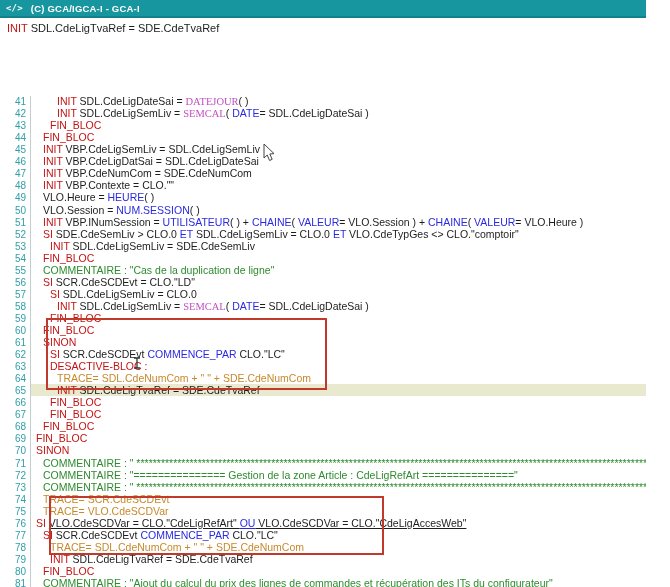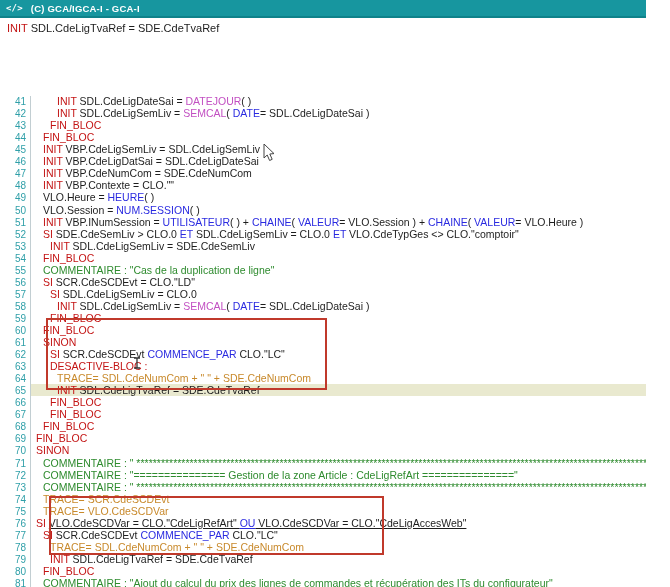--- a/index.html
+++ b/index.html
@@ -23,21 +23,21 @@
   }
   .code-line{display:flex;height:12.05px;align-items:baseline;}
   .line-num{
     width:26px;min-width:26px;text-align:right;padding-right:4px;
     color:var(--c-num);border-right:1px solid #c2ced2;font-size:10px;
   }
   .line-content{flex:1;overflow:hidden;}
   .hl .line-content{background:var(--c-hl);}
   .seg-r{color:var(--c-r);}
   .seg-b{color:var(--c-b);}
-  .seg-m{color:var(--c-m);}
+  .seg-m{color:var(--c-m);font-family:Liberation Serif, serif;}
   .seg-g{color:var(--c-g);}
   .seg-o{color:var(--c-o);}
   .seg-t{color:var(--c-t);}
   .seg-u{text-decoration:underline;}
   .ann-rect{position:absolute;border:2px solid var(--c-ann);box-sizing:border-box;pointer-events:none;}
   .overlay{position:absolute;pointer-events:none;}
 </style>
 </head>
 <body>
 

